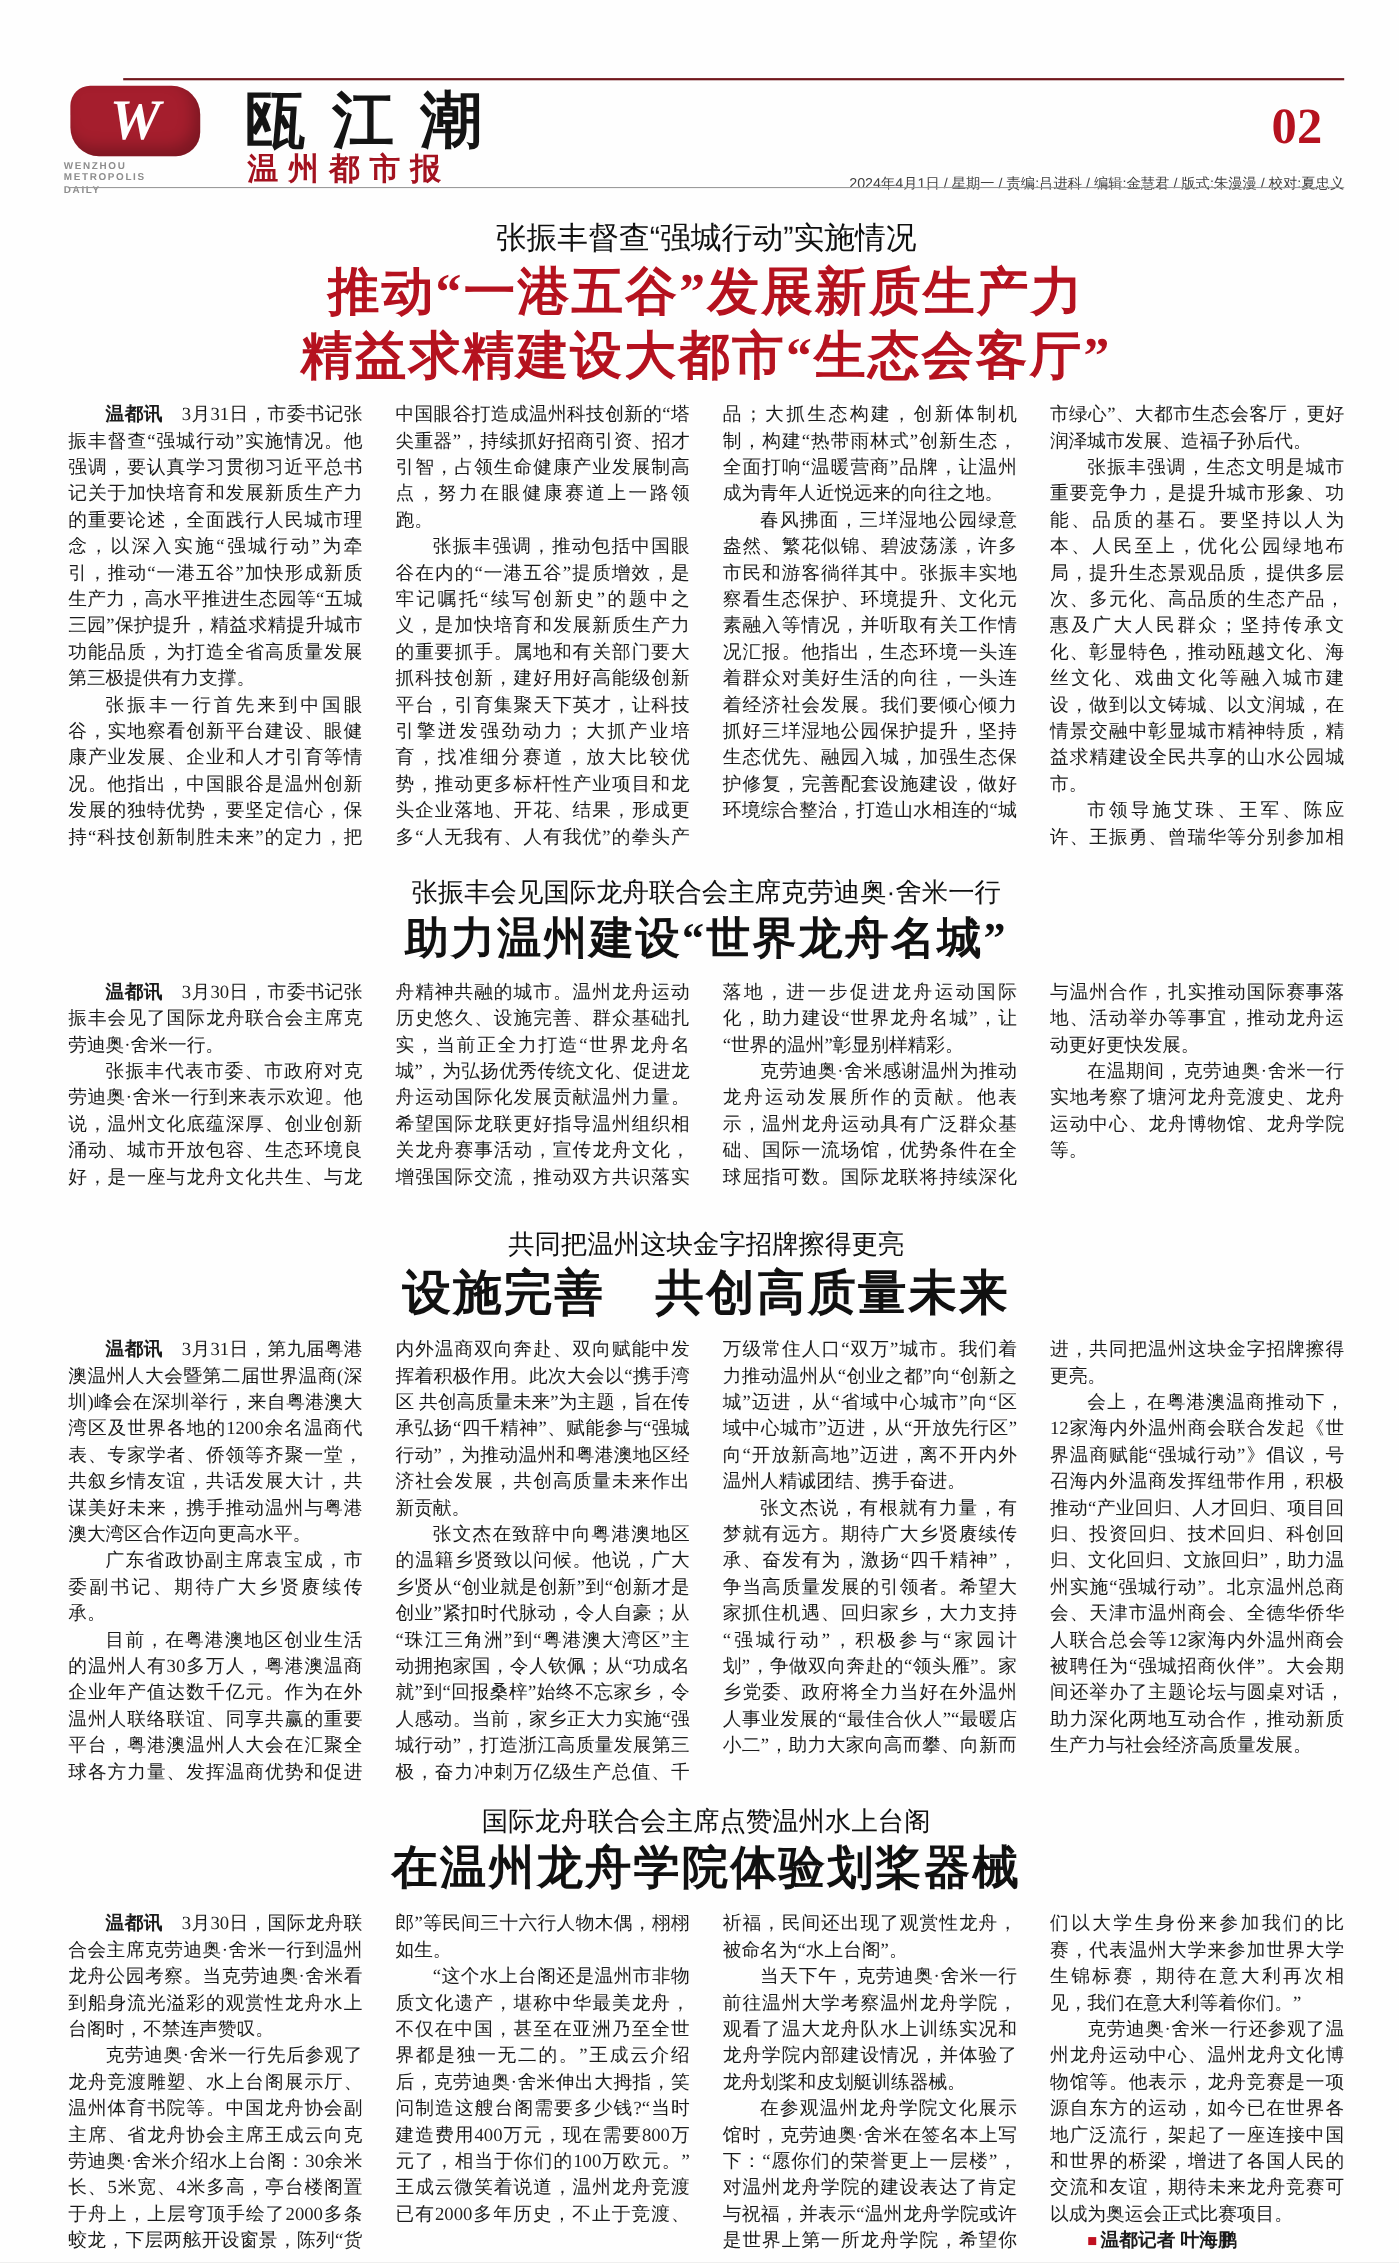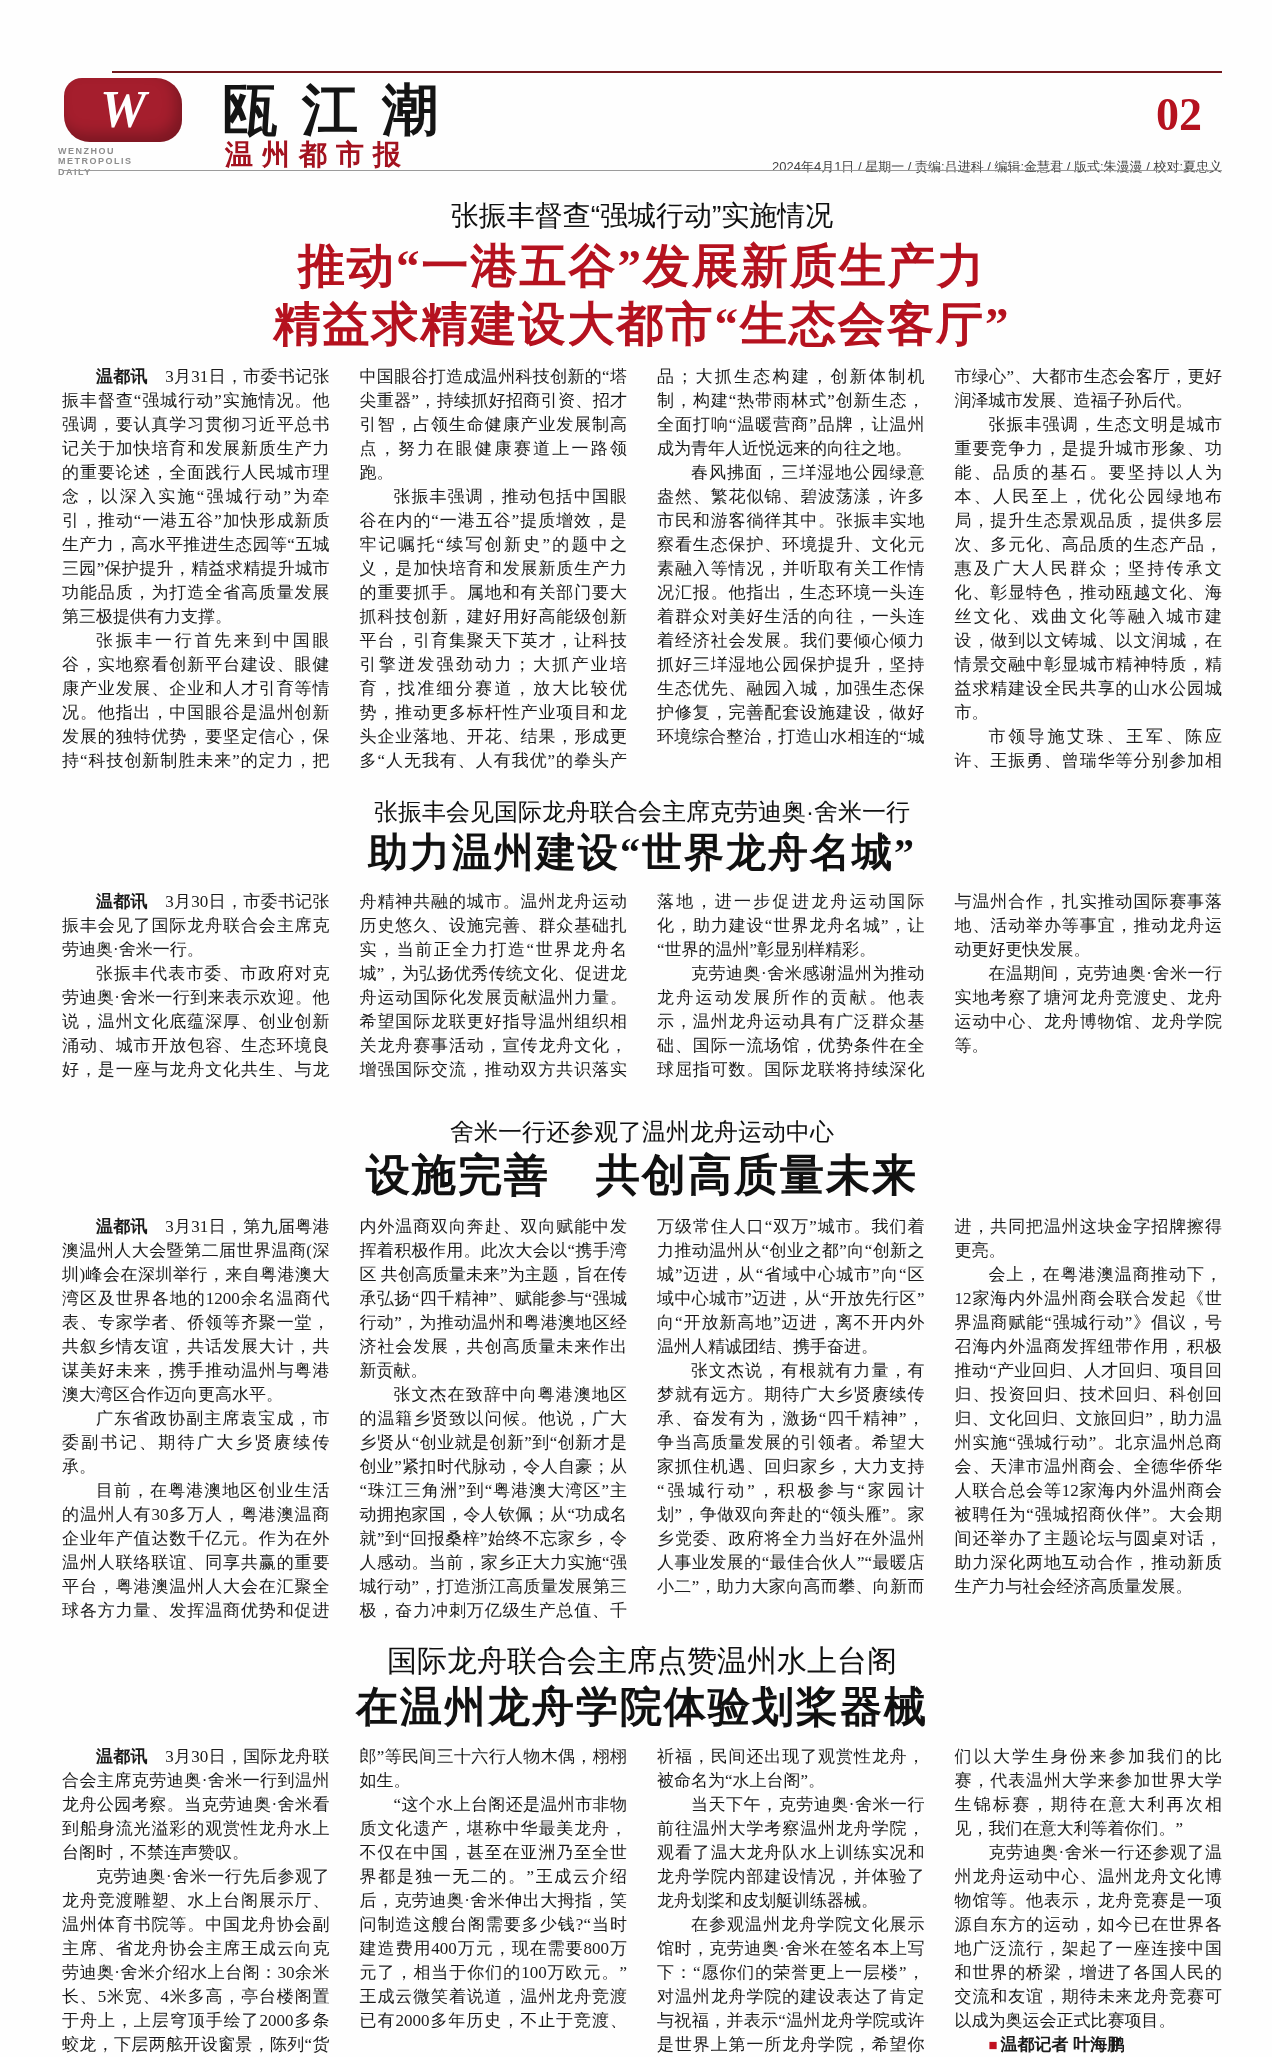--- a/index.html
+++ b/index.html
@@ -26,21 +26,21 @@
   .content{padding:0 50px 0 62px;}
   .article{position:relative;}
   .kicker{text-align:center;font-family:"Liberation Sans","DejaVu Sans",sans-serif;color:#101010;line-height:1.3;}
   .headline{text-align:center;font-weight:bold;line-height:1.22;color:#111;}
   .a1 .kicker{font-size:28px;margin:20px 0 4px;}
   .a1 .headline{color:#b5121f;font-size:47px;letter-spacing:2px;}
   .a2 .kicker{font-size:24px;margin:16px 0 2px;}
   .a2 .headline{font-size:40px;letter-spacing:2px;}
   .a3 .kicker{font-size:24px;margin:16px 0 2px;}
   .a3 .headline{font-size:44px;letter-spacing:2px;}
-  .a4 .kicker{font-size:30px;margin:14px 0 2px;}
+  .a4 .kicker{font-size:24px;margin:14px 0 2px;}
   .a4 .headline{font-size:42px;letter-spacing:2px;}
   .article-body{margin-top:12px;column-count:4;column-gap:30px;column-fill:auto;
         font-size:17px;line-height:24px;text-align:justify;overflow:hidden;}
   .a1 .article-body{height:415px;}
   .a2 .article-body{height:210px;}
   .a3 .article-body{height:412px;}
   .a4 .article-body{height:320px;}
   .article-body p{margin:0;text-indent:2em;}
   .article-body p b{font-family:"Liberation Sans","DejaVu Sans",sans-serif;}
   .byline{text-indent:0;text-align:left;font-family:"Liberation Sans","DejaVu Sans",sans-serif;
@@ -92,21 +92,21 @@
       </div>
       <div class="article-body">
         <p><b>温都讯</b>　3月30日，市委书记张振丰会见了国际龙舟联合会主席克劳迪奥·舍米一行。</p>
           <p>张振丰代表市委、市政府对克劳迪奥·舍米一行到来表示欢迎。他说，温州文化底蕴深厚、创业创新涌动、城市开放包容、生态环境良好，是一座与龙舟文化共生、与龙舟精神共融的城市。温州龙舟运动历史悠久、设施完善、群众基础扎实，当前正全力打造“世界龙舟名城”，为弘扬优秀传统文化、促进龙舟运动国际化发展贡献温州力量。希望国际龙联更好指导温州组织相关龙舟赛事活动，宣传龙舟文化，增强国际交流，推动双方共识落实落地，进一步促进龙舟运动国际化，助力建设“世界龙舟名城”，让“世界的温州”彰显别样精彩。</p>
           <p>克劳迪奥·舍米感谢温州为推动龙舟运动发展所作的贡献。他表示，温州龙舟运动具有广泛群众基础、国际一流场馆，优势条件在全球屈指可数。国际龙联将持续深化与温州合作，扎实推动国际赛事落地、活动举办等事宜，推动龙舟运动更好更快发展。</p>
           <p>在温期间，克劳迪奥·舍米一行实地考察了塘河龙舟竞渡史、龙舟运动中心、龙舟博物馆、龙舟学院等。</p>
       </div>
     </section>
 
     <section class="article a3">
-      <div class="kicker">舍米一行还参观了温州龙舟运动中心</div>
+      <div class="kicker">共同把温州这块金字招牌擦得更亮</div>
       <div class="headline">
         <div>设施完善　共创高质量未来</div>
       </div>
       <div class="article-body">
         <p><b>温都讯</b>　3月31日，第九届粤港澳温州人大会暨第二届世界温商(深圳)峰会在深圳举行，来自粤港澳大湾区及世界各地的1200余名温商代表、专家学者、侨领等齐聚一堂，共叙乡情友谊，共话发展大计，共谋美好未来，携手推动温州与粤港澳大湾区合作迈向更高水平。</p>
           <p>广东省政协副主席袁宝成，市委副书记、期待广大乡贤赓续传承。</p>
           <p>目前，在粤港澳地区创业生活的温州人有30多万人，粤港澳温商企业年产值达数千亿元。作为在外温州人联络联谊、同享共赢的重要平台，粤港澳温州人大会在汇聚全球各方力量、发挥温商优势和促进内外温商双向奔赴、双向赋能中发挥着积极作用。此次大会以“携手湾区 共创高质量未来”为主题，旨在传承弘扬“四千精神”、赋能参与“强城行动”，为推动温州和粤港澳地区经济社会发展，共创高质量未来作出新贡献。</p>
           <p>张文杰在致辞中向粤港澳地区的温籍乡贤致以问候。他说，广大乡贤从“创业就是创新”到“创新才是创业”紧扣时代脉动，令人自豪；从“珠江三角洲”到“粤港澳大湾区”主动拥抱家国，令人钦佩；从“功成名就”到“回报桑梓”始终不忘家乡，令人感动。当前，家乡正大力实施“强城行动”，打造浙江高质量发展第三极，奋力冲刺万亿级生产总值、千万级常住人口“双万”城市。我们着力推动温州从“创业之都”向“创新之城”迈进，从“省域中心城市”向“区域中心城市”迈进，从“开放先行区”向“开放新高地”迈进，离不开内外温州人精诚团结、携手奋进。</p>
           <p>张文杰说，有根就有力量，有梦就有远方。期待广大乡贤赓续传承、奋发有为，激扬“四千精神”，争当高质量发展的引领者。希望大家抓住机遇、回归家乡，大力支持“强城行动”，积极参与“家园计划”，争做双向奔赴的“领头雁”。家乡党委、政府将全力当好在外温州人事业发展的“最佳合伙人”“最暖店小二”，助力大家向高而攀、向新而进，共同把温州这块金字招牌擦得更亮。</p>
           <p>会上，在粤港澳温商推动下，12家海内外温州商会联合发起《世界温商赋能“强城行动”》倡议，号召海内外温商发挥纽带作用，积极推动“产业回归、人才回归、项目回归、投资回归、技术回归、科创回归、文化回归、文旅回归”，助力温州实施“强城行动”。北京温州总商会、天津市温州商会、全德华侨华人联合总会等12家海内外温州商会被聘任为“强城招商伙伴”。大会期间还举办了主题论坛与圆桌对话，助力深化两地互动合作，推动新质生产力与社会经济高质量发展。</p>

